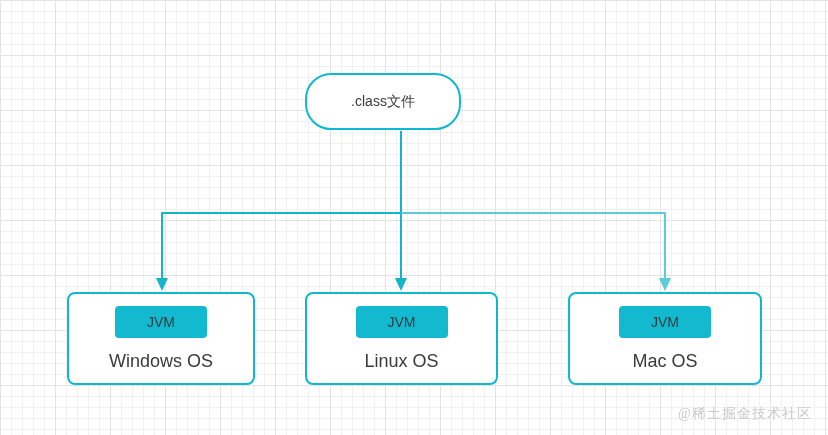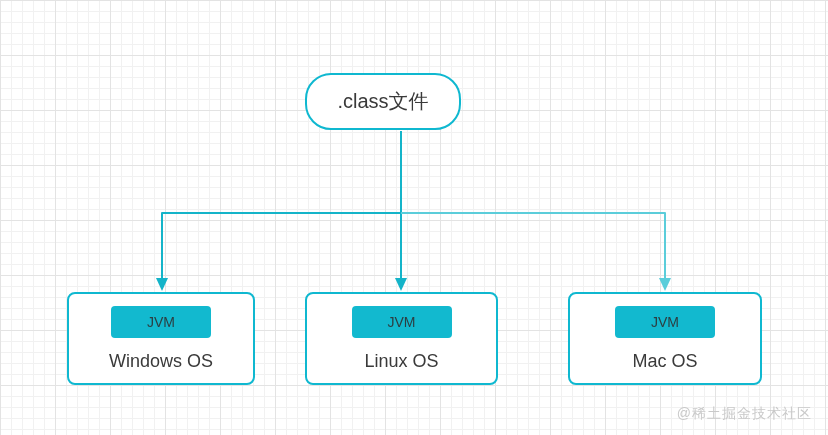--- a/index.html
+++ b/index.html
@@ -40,45 +40,46 @@
     border:2px solid var(--node-border);
     border-radius:8px;
     display:flex;
     flex-direction:column;
     align-items:center;
     justify-content:center;
     color:var(--text);
   }
   .node.root{
     left:305px;top:73px;width:156px;height:57px;
-    font-size:20px;
+    font-size:14px;
     border-radius:26px;
   }
   .node.os{
     top:292px;height:93px;
     gap:13px;
   }
   .jvm-badge{
-    width:100px;height:32px;
+    width:92px;height:32px;
     background:var(--jvm-fill);
     border-radius:4px;
     display:flex;align-items:center;justify-content:center;
     font-size:14px;
     color:#2c3e42;
   }
   .os-label{
     font-size:18px;
     color:var(--text);
   }
   #watermark{
     position:absolute;
     right:16px;bottom:12px;
     font-size:14px;
     color:var(--watermark);
     letter-spacing:1px;
+    font-family:Liberation Serif, serif;
   }
 </style>
 </head>
 <body>
 
 <div id="canvas">
 
   <svg id="connectors" viewBox="0 0 828 435" xmlns="http://www.w3.org/2000/svg">
 
     <path class="conn dark" d="M401 131 L401 279"></path>

